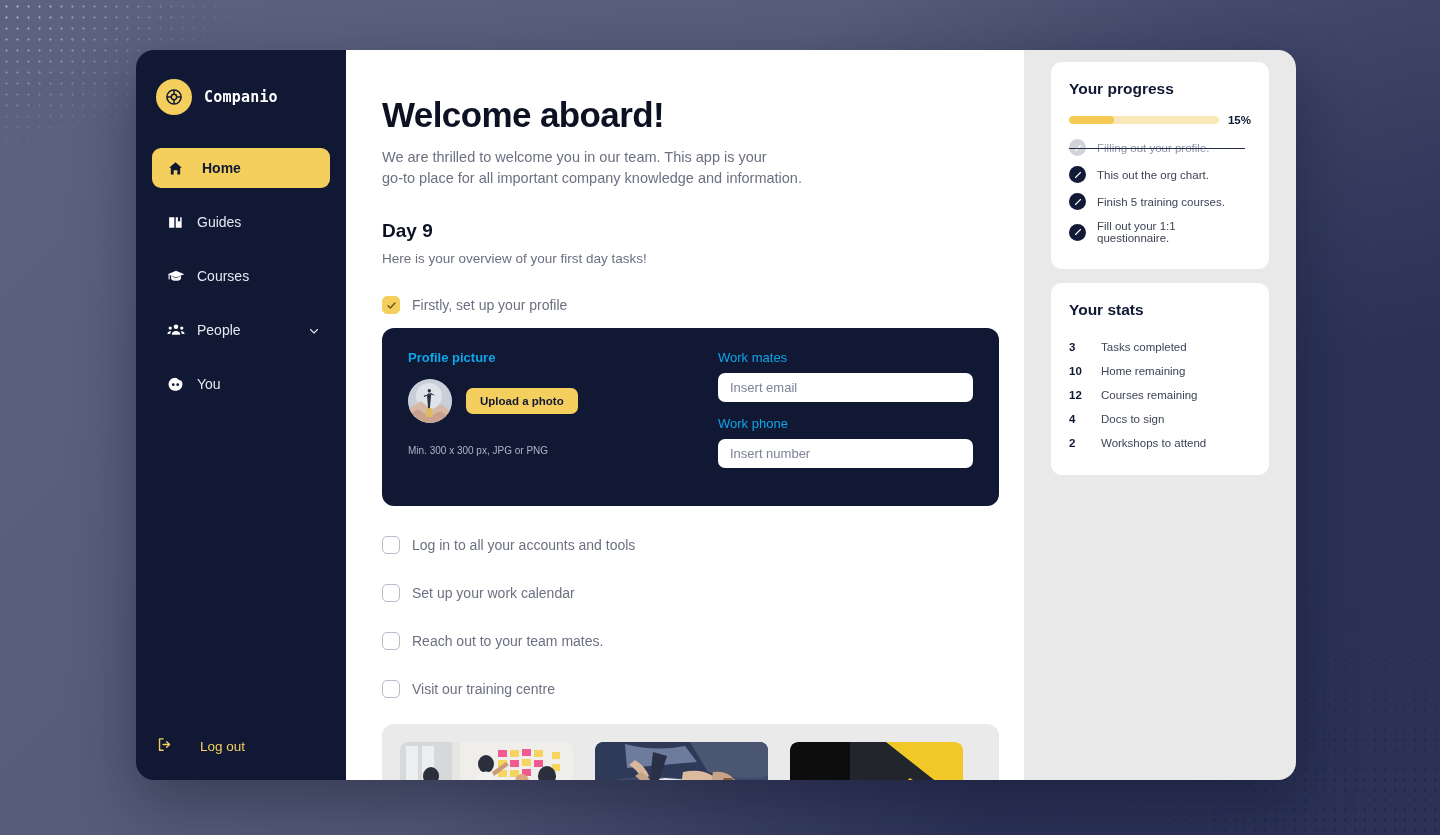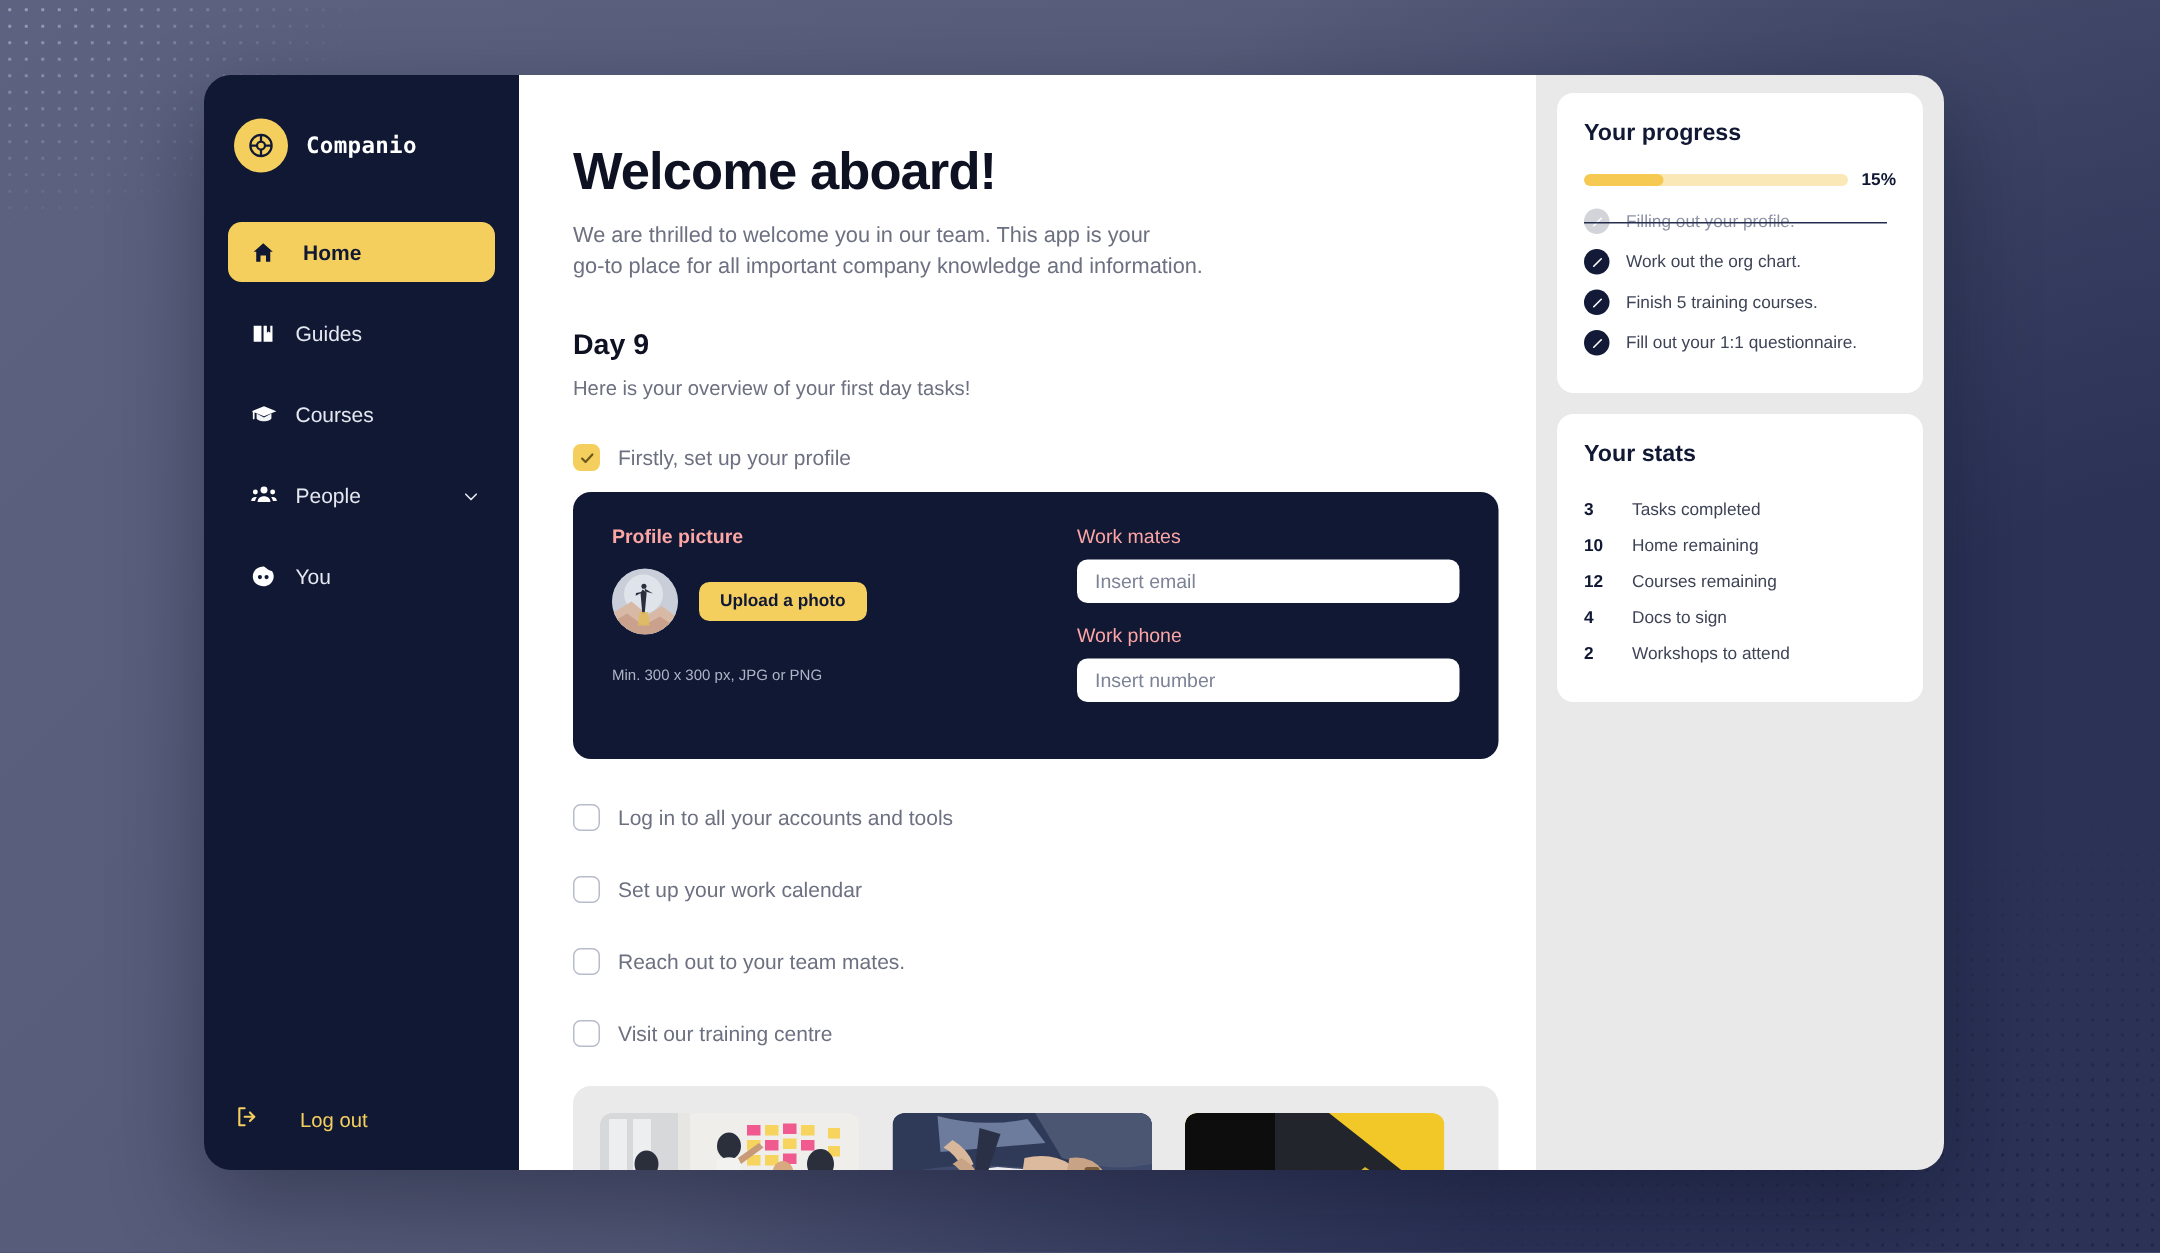--- a/index.html
+++ b/index.html
@@ -176,21 +176,21 @@
     background: #101834;
     border-radius: 12px;
     padding: 22px 26px 24px 26px;
     display: flex;
     gap: 10px;
     width: 617px;
   }
   .pc-left { width: 300px; flex: 0 0 300px; }
   .pc-right { flex: 1 1 auto; }
   .pc-label {
-    color: #fca5a5; font-size: 13px; font-weight: 700;
+    color: #0ea5e9; font-size: 13px; font-weight: 700;
     margin-bottom: 14px;
   }
   .pc-label.field { font-weight: 400; font-size: 13px; margin-bottom: 8px; }
   .avatar-row { display: flex; align-items: center; gap: 14px; }
   .avatar {
     width: 44px; height: 44px; border-radius: 50%;
     overflow: hidden; flex: 0 0 44px;
     background: #9aa5bb;
   }
   .btn-upload {
@@ -240,21 +240,21 @@
     border-radius: 8px;
     overflow: hidden;
     display: block;
   }
 
   
   #rail {
     width: 272px;
     flex: 0 0 272px;
     background: #e9e9e9;
-    padding: 12px 14px;
+    padding: 12px 27px;
     overflow: hidden;
   }
   .panel {
     background: #fff;
     border-radius: 11px;
     padding: 18px 18px 20px 18px;
     margin-bottom: 14px;
   }
   .panel-title {
     font-size: 15.5px; font-weight: 700; color: #101834;
@@ -597,21 +597,21 @@
         <span class="task-text">Filling out your profile.</span>
         <span class="strike"></span>
       </div>
 
       <div class="task-row">
         <span class="task-ico">
           <svg width="10" height="10" viewBox="0 0 24 24" fill="none" stroke="#fff" stroke-width="2.6" stroke-linecap="round">
             <path d="M6 18 L18 6"></path>
           </svg>
         </span>
-        <span class="task-text">Work out the org chart.</span>
+        <span class="task-text">This out the org chart.</span>
       </div>
 
       <div class="task-row">
         <span class="task-ico">
           <svg width="10" height="10" viewBox="0 0 24 24" fill="none" stroke="#fff" stroke-width="2.6" stroke-linecap="round">
             <path d="M6 18 L18 6"></path>
           </svg>
         </span>
         <span class="task-text">Finish 5 training courses.</span>
       </div>

